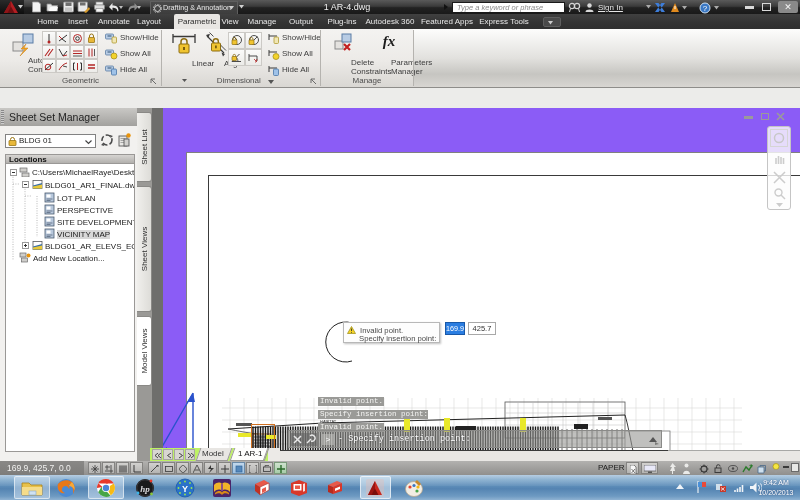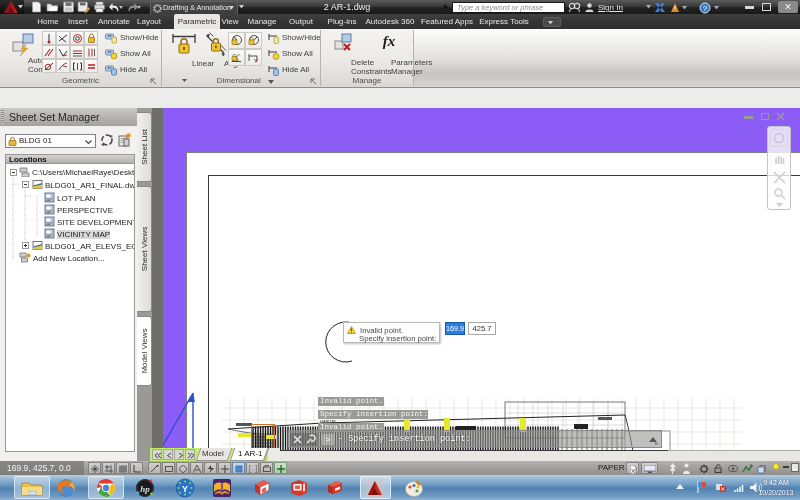--- a/index.html
+++ b/index.html
@@ -111,21 +111,21 @@
           <circle cx="4.5" cy="4.5" r="3" fill="none" stroke="#d8d8d8" stroke-width="1"></circle>
           <circle cx="4.5" cy="4.5" r="4.2" fill="none" stroke="#d8d8d8" stroke-width="0.8" stroke-dasharray="1.5 1.2"></circle>
         </svg>
    <svg class="abs" style="right:2px;top:4px" width="6" height="5">
           <path d="M0 0 L5 0 L2.5 3.5 Z" fill="#d0d0d0"></path>
         </svg>
  </div>
  <svg class="abs" style="left:239px;top:5px" width="6" height="5">
         <path d="M0 0 L5 0 L2.5 3.5 Z" fill="#d0d0d0"></path>
       </svg>
- <div id="doctitle">2 AR-1.dwg</div>
+ <div id="doctitle">1 AR-4.dwg</div>
  <svg class="abs" style="left:444px;top:4px" width="5" height="7">
         <path d="M0 0 L4 3 L0 6 Z" fill="#111"></path>
       </svg>
  <div id="searchbox">Type a keyword or phrase</div>
  <svg class="abs" style="left:568px;top:2px" width="13" height="11" viewBox="0 0 13 11">
         <circle cx="4" cy="4" r="2.6" fill="none" stroke="#d5d5d5" stroke-width="1.2"></circle>
         <circle cx="9" cy="4" r="2.6" fill="none" stroke="#d5d5d5" stroke-width="1.2"></circle>
         <path d="M2.5 6.5 L1.5 10 M10.5 6.5 L11.5 10" stroke="#d5d5d5" stroke-width="1"></path>
       </svg>
  <svg class="abs" style="left:584px;top:2px" width="11" height="11" viewBox="0 0 11 11">

